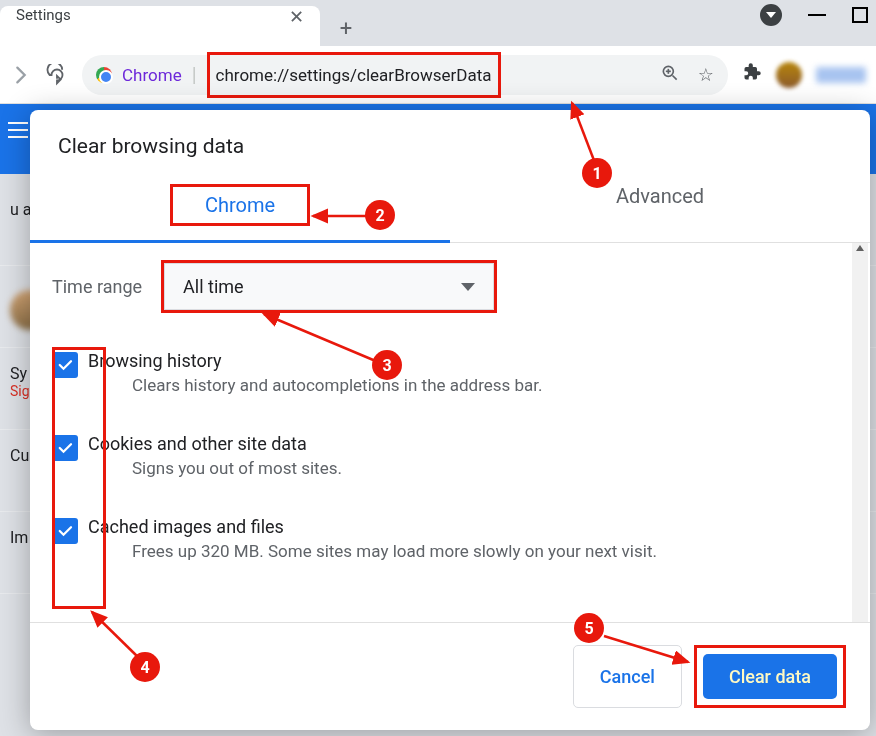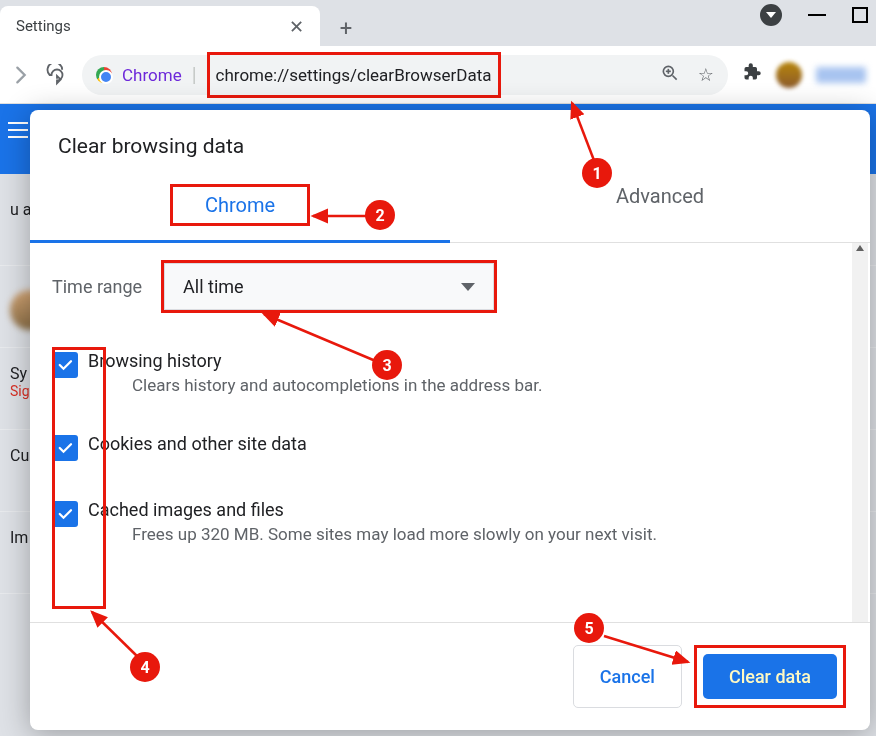--- a/index.html
+++ b/index.html
@@ -1,20 +1,20 @@
 <!DOCTYPE html>
 <html><head>
   <meta charset="utf-8">
   <style>
     * { box-sizing: border-box; margin: 0; padding: 0; font-family: 'Segoe UI', Roboto, Arial, sans-serif; }
     body { width: 876px; height: 736px; background: #dee1e6; position: relative; overflow: hidden; }
     
     
     .tab-strip { height: 46px; display: flex; align-items: flex-end; padding-left: 0; }
-    .tab { background: #fff; height: 40px; width: 320px; display: flex; align-items: center; padding: 0 16px; border-radius: 8px 8px 0 0; justify-content: space-between; font-size: 15px; color: #3c4043; }
+    .tab { background: #fff; height: 40px; width: 320px; display: flex; align-items: flex-start; padding: 0 16px; border-radius: 8px 8px 0 0; justify-content: space-between; font-size: 15px; color: #3c4043; }
     .tab-close { font-size: 18px; color: #5f6368; cursor: pointer; }
     .newtab-btn { width: 36px; height: 36px; display: flex; align-items: center; justify-content: center; font-size: 22px; color: #5f6368; cursor: pointer; margin-left: 8px; }
     .window-controls { position: absolute; top: 4px; right: 8px; display: flex; gap: 26px; align-items: center; }
     .minbtn { width: 18px; height: 2px; background: #000; }
     .maxbtn { width: 16px; height: 16px; border: 2px solid #000; }
     .account-dot { width: 22px; height: 22px; border-radius: 50%; background: #3c4043; display:flex;align-items:center;justify-content:center;margin-left:-10px; }
     .account-dot::after { content:''; width:0;height:0;border-left:5px solid transparent;border-right:5px solid transparent;border-top:6px solid #fff; }
     
     
     .toolbar { height: 58px; background: #fff; display: flex; align-items: center; padding: 0 10px; gap: 14px; border-bottom: 1px solid #e0e0e0; }
@@ -198,20 +198,21 @@
     </div>
 
     <div class="check-row">
       <div class="checkbox">
         <svg viewBox="0 0 24 24">
             <path d="M5 12l5 5L20 7" stroke="#fff" stroke-width="3" fill="none" stroke-linecap="round"></path>
           </svg>
       </div>
       <div class="check-content">
         <div class="check-title">Cookies and other site data</div>
+        <div class="check-desc">Signs you out of most sites.</div>
       </div>
     </div>
 
     <div class="check-row">
       <div class="checkbox">
         <svg viewBox="0 0 24 24">
             <path d="M5 12l5 5L20 7" stroke="#fff" stroke-width="3" fill="none" stroke-linecap="round"></path>
           </svg>
       </div>
       <div class="check-content">

